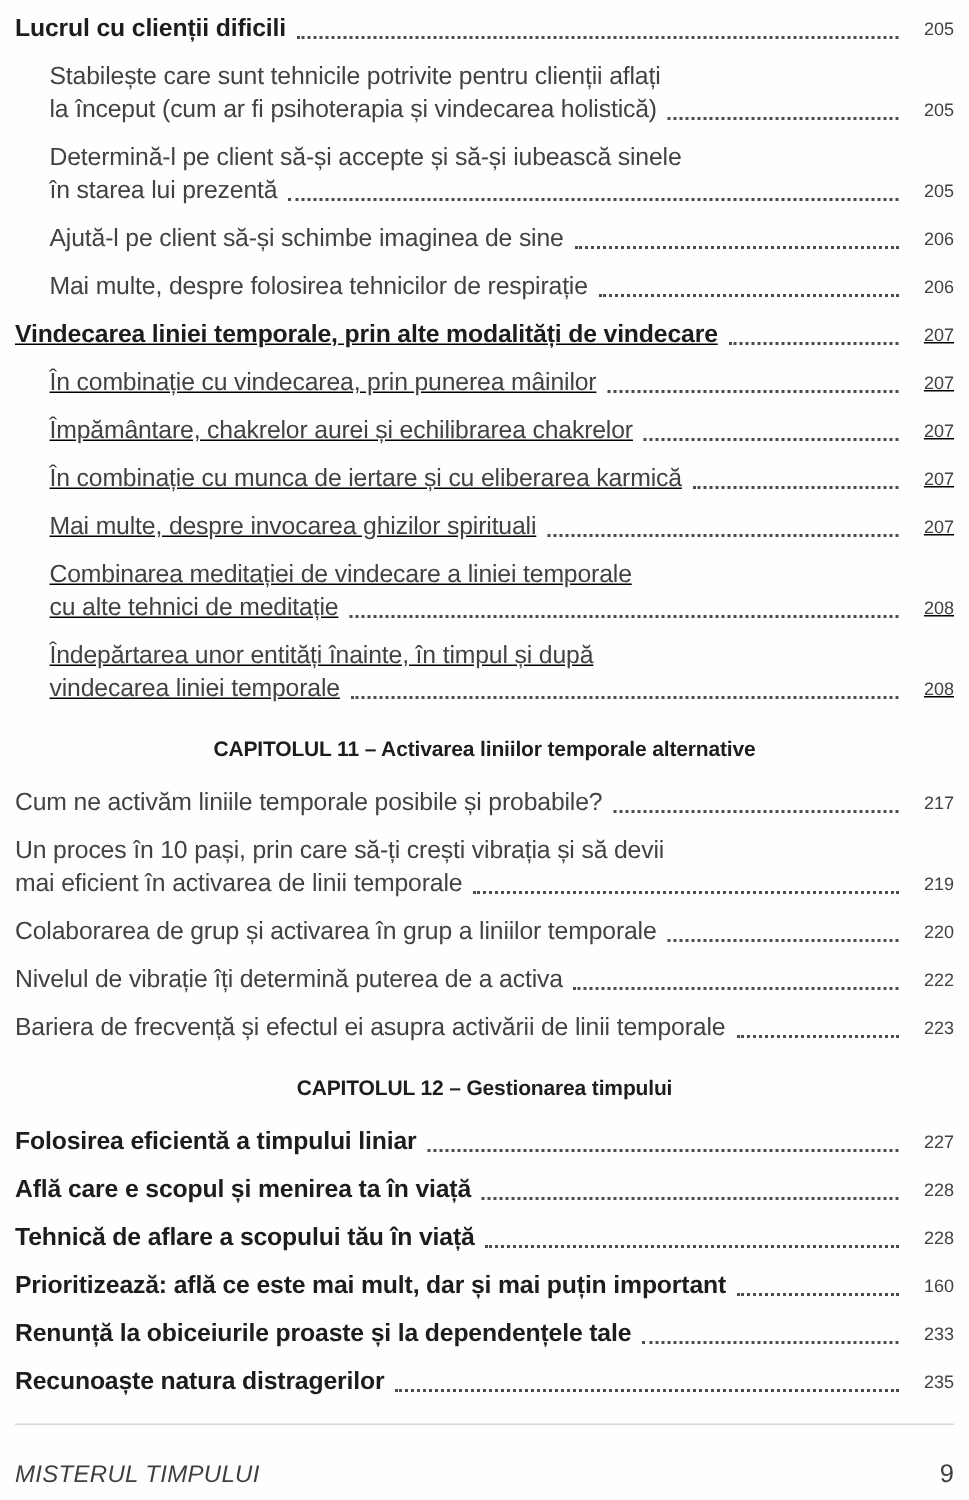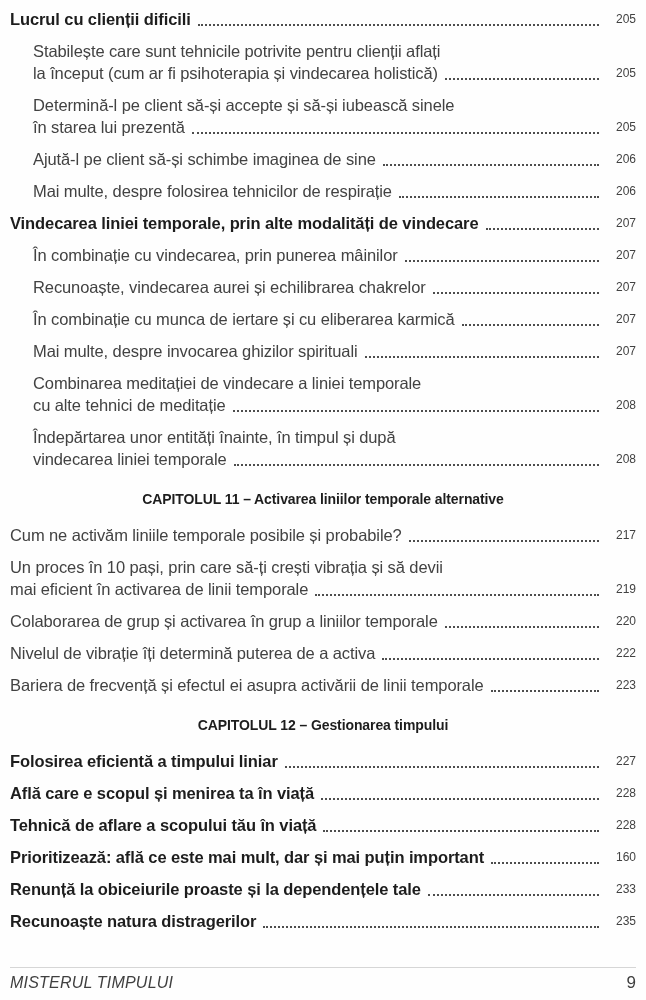--- a/index.html
+++ b/index.html
@@ -18,21 +18,21 @@
     font-size: 16.5px;
     line-height: 22px;
     margin-bottom: 10px;
     color: #424242;
     letter-spacing: -0.1px;
   }
   .entry.bold { color: #1d1d1d; font-weight: 700; }
   .entry.sub  { padding-left: 23px; font-weight: 400; }
   .entry.plain{ font-weight: 400; }
 
-  .block-entries + .block-entries { margin-top: 5px; }
+  .block-entries + .block-entries { margin-top: 5px; text-decoration: underline; }
 
   .chapter {
     text-align: center;
     font-size: 14px;
     line-height: 26px;
     font-weight: 700;
     color: #1d1d1d;
     margin: 16px 0 12px 0;
     letter-spacing: -0.1px;
   }
@@ -56,21 +56,21 @@
 
   .footer {
     position: absolute;
     left: 10px;
     right: 10px;
     bottom: 7px;
     display: flex;
     justify-content: space-between;
     align-items: baseline;
     border-top: 1px solid #d6d6d6;
-    padding-top: 5px;
+    padding-top: 23px;
     font-size: 16px;
     color: #3f3f3f;
   }
   .footer .book-title { font-style: italic; letter-spacing: 0.2px; }
   .footer .page-num { font-style: normal; font-size: 17px; }
 </style>
 </head>
 <body>
 
 <div class="page">
@@ -128,21 +128,21 @@
         </div>
         <div class="entry sub">
           <div class="line">
             <span class="t">În combinație cu vindecarea, prin punerea mâinilor</span>
             <span class="dots"></span>
             <span class="pg">207</span>
           </div>
         </div>
         <div class="entry sub">
           <div class="line">
-            <span class="t">Recunoaște, vindecarea aurei și echilibrarea chakrelor</span>
+            <span class="t">Împământare, chakrelor aurei și echilibrarea chakrelor</span>
             <span class="dots"></span>
             <span class="pg">207</span>
           </div>
         </div>
         <div class="entry sub">
           <div class="line">
             <span class="t">În combinație cu munca de iertare și cu eliberarea karmică</span>
             <span class="dots"></span>
             <span class="pg">207</span>
           </div>

